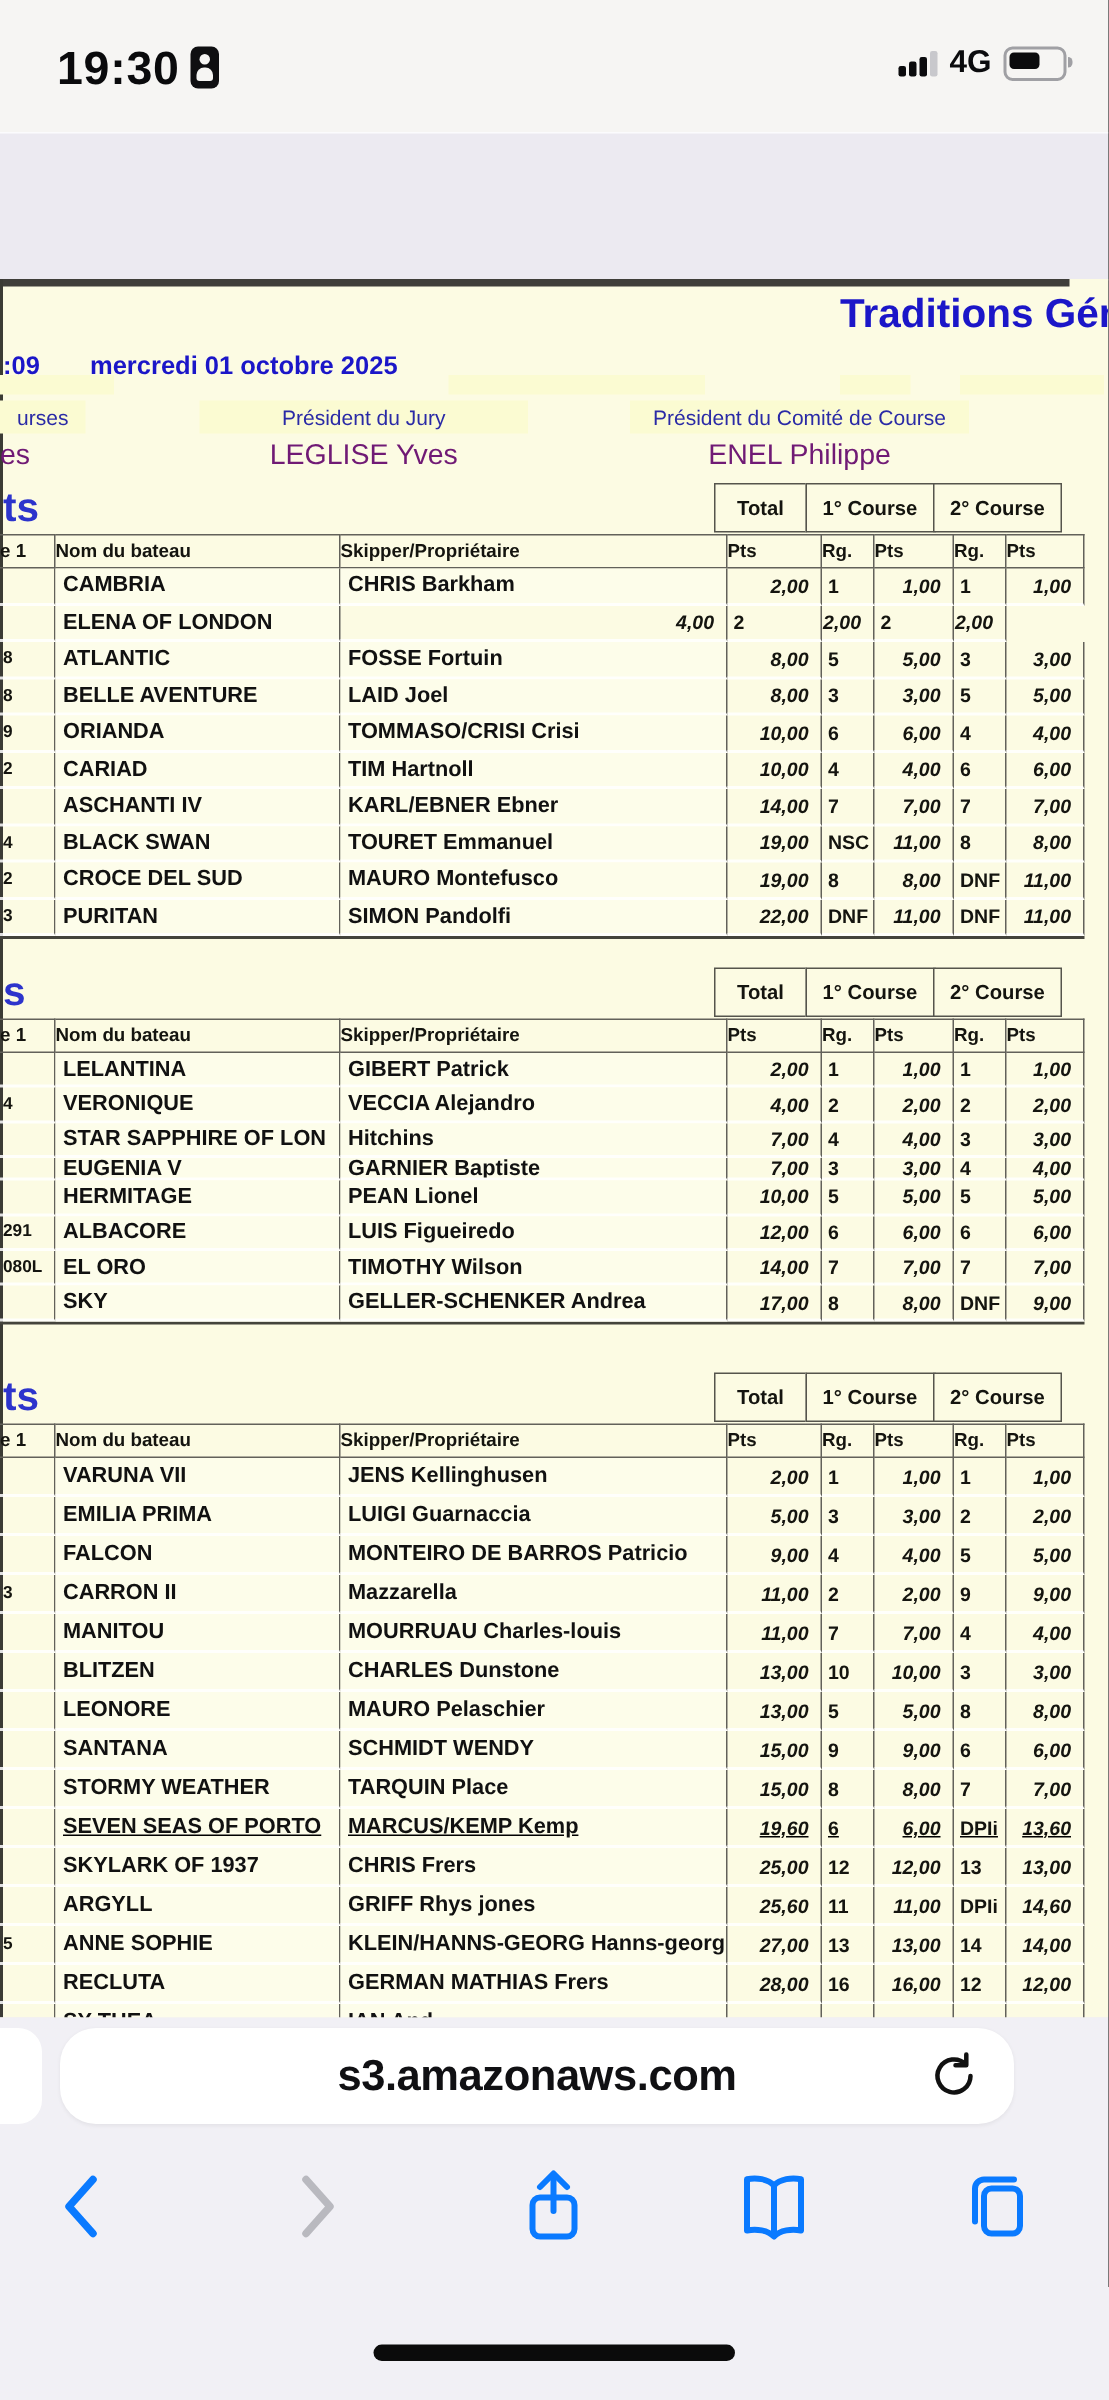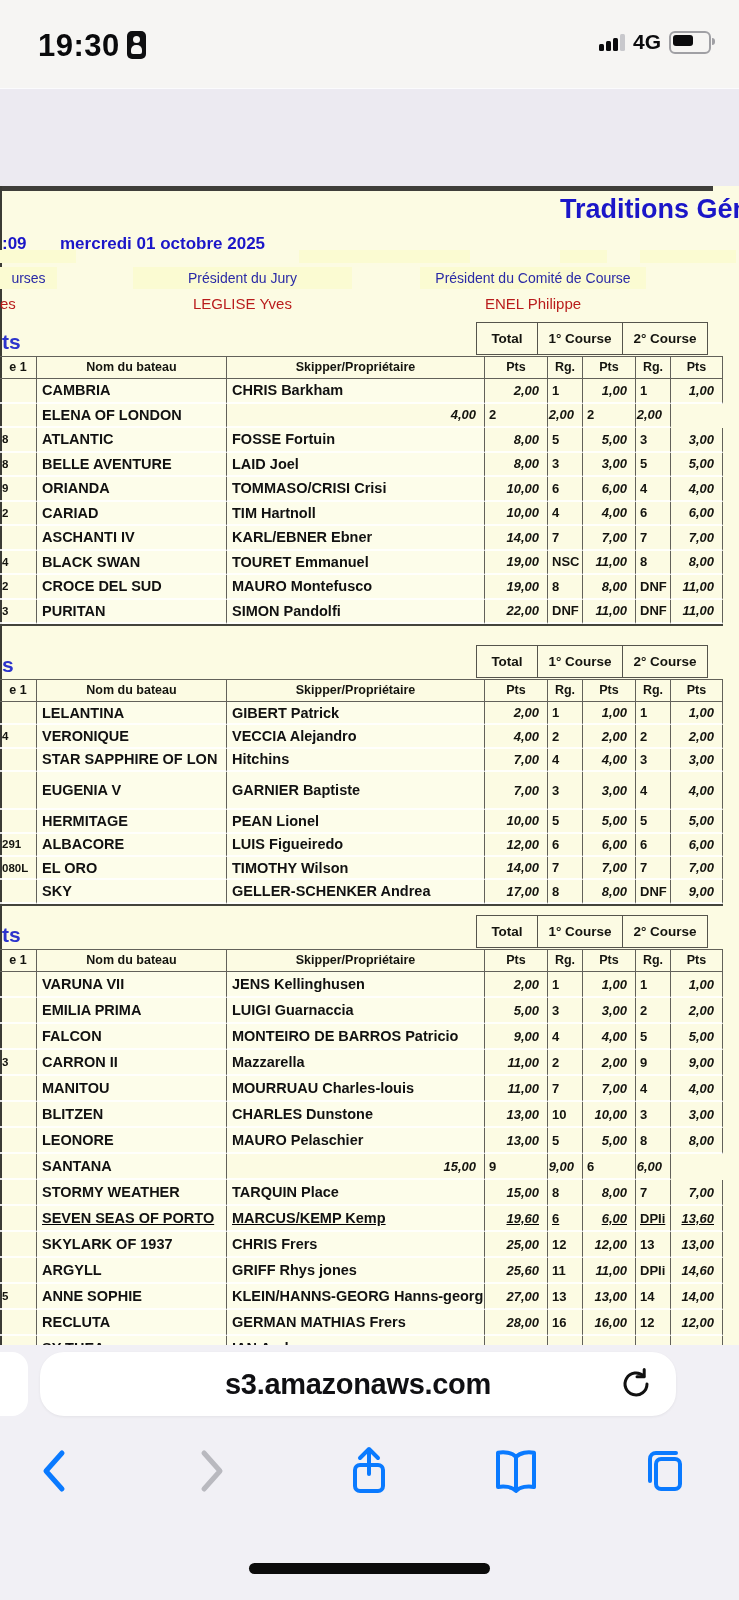--- a/index.html
+++ b/index.html
@@ -28,34 +28,34 @@
   
   .doc{position:absolute;left:0;top:186px;width:739px;height:1159px;background:#fcfbe3;overflow:hidden;}
   .doc-topstrip{position:absolute;left:0;top:0;width:713px;height:5px;background:#3f3e3a;}
   .doc-leftline{position:absolute;left:0;top:0;width:2px;height:100%;background:#3b3b35;}
   .doc-title{position:absolute;left:560px;top:8px;font-size:27px;font-weight:bold;color:#1b16c8;white-space:nowrap;}
   .date-frag{position:absolute;left:2px;top:48px;font-size:17px;font-weight:bold;color:#1b16c8;text-align:center;}
   .date-text{position:absolute;left:60px;top:48px;font-size:17px;font-weight:bold;color:#1b16c8;}
   .hl{position:absolute;background:#fbfbd2;}
   .mini-hl{top:64px;height:13px;}
   .off-label{top:81px;height:22px;font-size:14px;color:#2a2aa6;text-align:center;line-height:22px;white-space:nowrap;}
-  .off-name{position:absolute;top:108px;height:20px;font-size:15px;color:#b91c1c;text-align:center;line-height:20px;white-space:nowrap;}
+  .off-name{position:absolute;top:108px;height:20px;font-size:19px;color:#701a75;text-align:center;line-height:20px;white-space:nowrap;}
 
   
   .rtable{position:absolute;left:0;width:723px;}
   .t-group{position:relative;height:34px;}
-  .t-title{position:absolute;left:2px;bottom:2px;font-size:21px;font-weight:bold;color:#2d34cc;}
+  .t-title{position:absolute;left:2px;bottom:2px;font-size:27px;font-weight:bold;color:#2d34cc;}
   .g-boxes{position:absolute;left:456px;top:0;display:flex;margin-left:20px;}
   .g-box{height:31px;border:1.5px solid #55544c;display:flex;align-items:center;justify-content:center;
     font-size:13.5px;font-weight:bold;color:#14140f;background:#fcfbe3;}
   .g-box.b1{width:60px}.g-box.b2{width:85px;margin-left:-1.5px}.g-box.b3{width:84px;margin-left:-1.5px}
   .trow{display:grid;grid-template-columns:37px 190px 258px 63px 35px 53px 35px 52px;}
   .trow>div{border-right:1px solid #62615a;overflow:hidden;white-space:nowrap;}
   .hrow>div{border-top:1px solid #62615a;border-bottom:1px solid #62615a;
-    font-size:12.5px;font-weight:bold;color:#14140f;text-align:center;line-height:21px;height:21px;}
+    font-size:12.5px;font-weight:bold;color:#14140f;line-height:21px;height:21px;}
   .drow>div{border-bottom:2px solid rgba(255,255,255,.85);display:flex;align-items:center;}
   .c-sail{font-size:11.5px;font-weight:bold;color:#14140f;padding-left:2px;}
   .c-boat,.c-skip{background:#fdfdea;font-size:14.5px;font-weight:bold;color:#111;padding-left:5px;}
   .c-tot,.c-pts{font-style:italic;font-size:13px;font-weight:bold;color:#14140f;justify-content:flex-end;padding-right:8px;}
   .c-rg{font-size:13px;font-weight:bold;color:#14140f;padding-left:4px;}
   .t-bottom{height:2px;background:#44443c;}
 
   
   .safari{position:absolute;left:0;top:1345px;width:739px;height:255px;background:#f1f0f5;}
   .tab-sliver{position:absolute;left:-28px;top:7px;width:56px;height:64px;background:#ffffff;border-radius:16px;}
@@ -277,21 +277,21 @@
         <div class="trow drow" style="height: 23.4px;">
         <div class="c-sail"></div>
         <div class="c-boat">STAR SAPPHIRE OF LON</div>
         <div class="c-skip"> Hitchins</div>
         <div class="c-tot">7,00</div>
         <div class="c-rg">4</div>
         <div class="c-pts">4,00</div>
         <div class="c-rg">3</div>
         <div class="c-pts">3,00</div>
       </div>
-        <div class="trow drow" style="height: 38px;">
+        <div class="trow drow" style="height: 15px;">
         <div class="c-sail"></div>
         <div class="c-boat">EUGENIA V</div>
         <div class="c-skip">GARNIER Baptiste</div>
         <div class="c-tot">7,00</div>
         <div class="c-rg">3</div>
         <div class="c-pts">3,00</div>
         <div class="c-rg">4</div>
         <div class="c-pts">4,00</div>
       </div>
         <div class="trow drow" style="height: 23.4px;">
@@ -423,20 +423,21 @@
         <div class="c-skip">MAURO Pelaschier</div>
         <div class="c-tot">13,00</div>
         <div class="c-rg">5</div>
         <div class="c-pts">5,00</div>
         <div class="c-rg">8</div>
         <div class="c-pts">8,00</div>
       </div>
         <div class="trow drow" style="height: 26px;">
         <div class="c-sail"></div>
         <div class="c-boat">SANTANA</div>
+        <div class="c-skip">SCHMIDT WENDY</div>
         <div class="c-tot">15,00</div>
         <div class="c-rg">9</div>
         <div class="c-pts">9,00</div>
         <div class="c-rg">6</div>
         <div class="c-pts">6,00</div>
       </div>
         <div class="trow drow" style="height: 26px;">
         <div class="c-sail"></div>
         <div class="c-boat">STORMY WEATHER</div>
         <div class="c-skip">TARQUIN Place</div>

